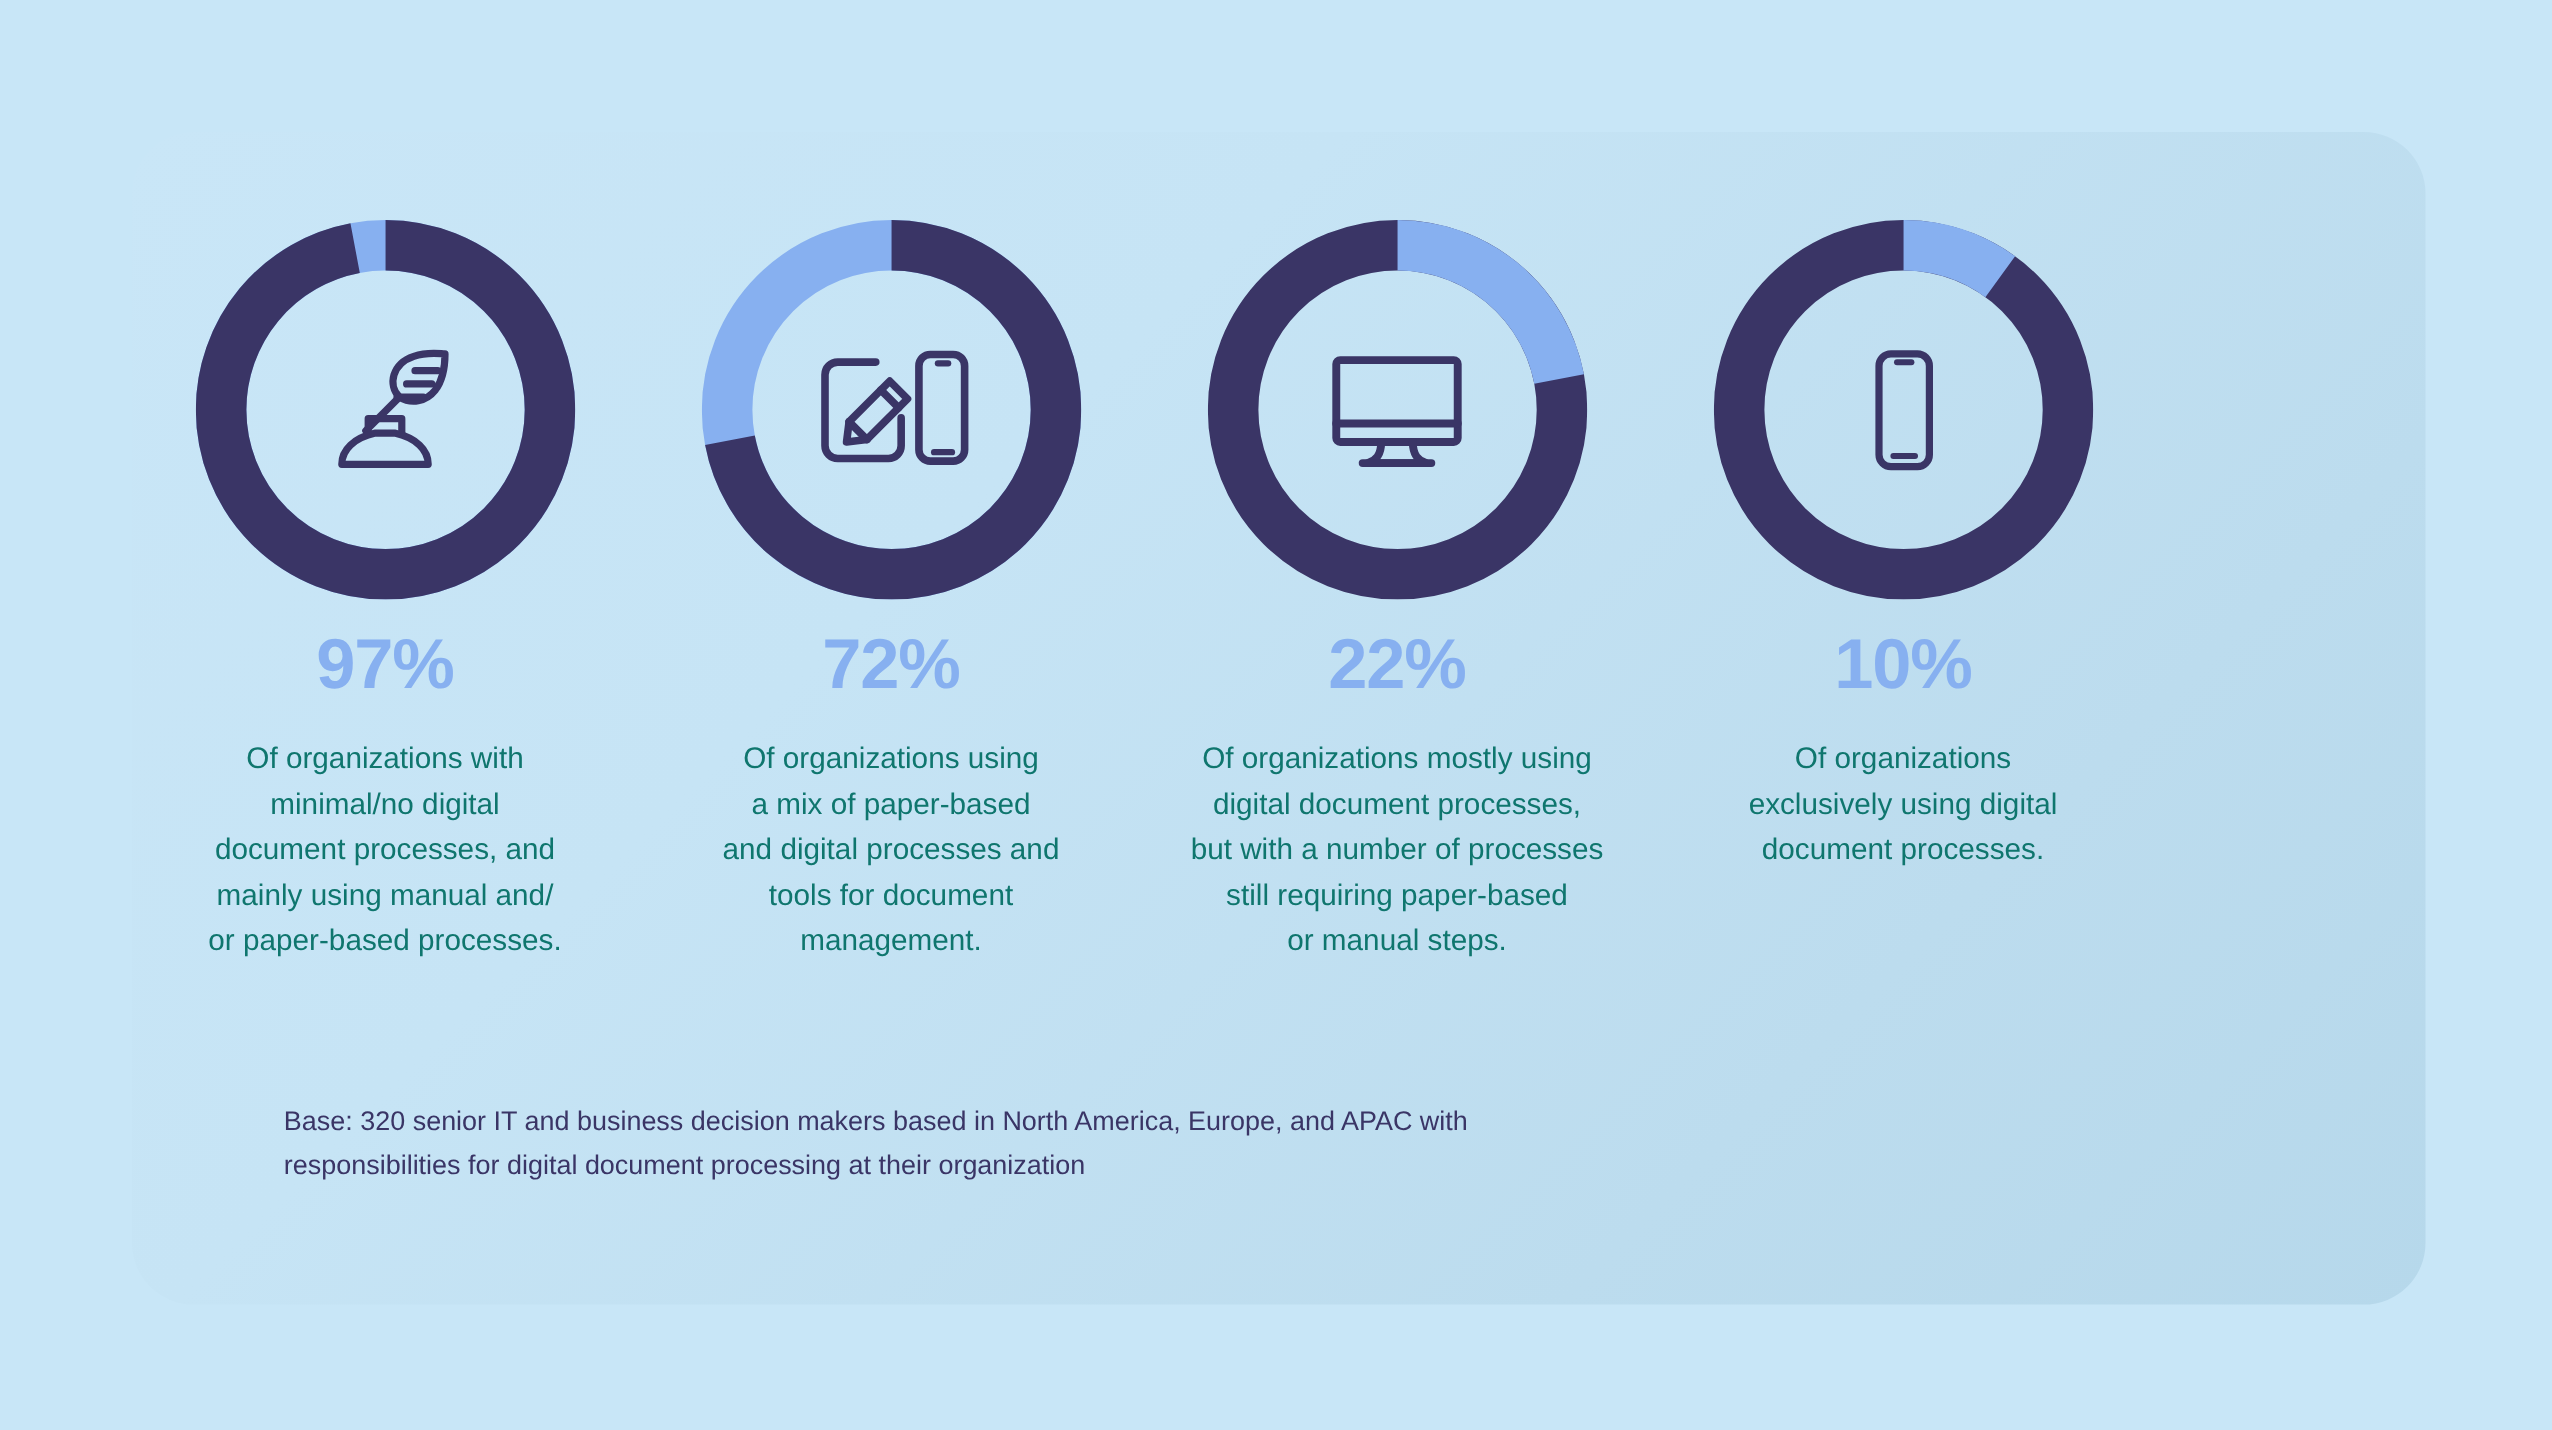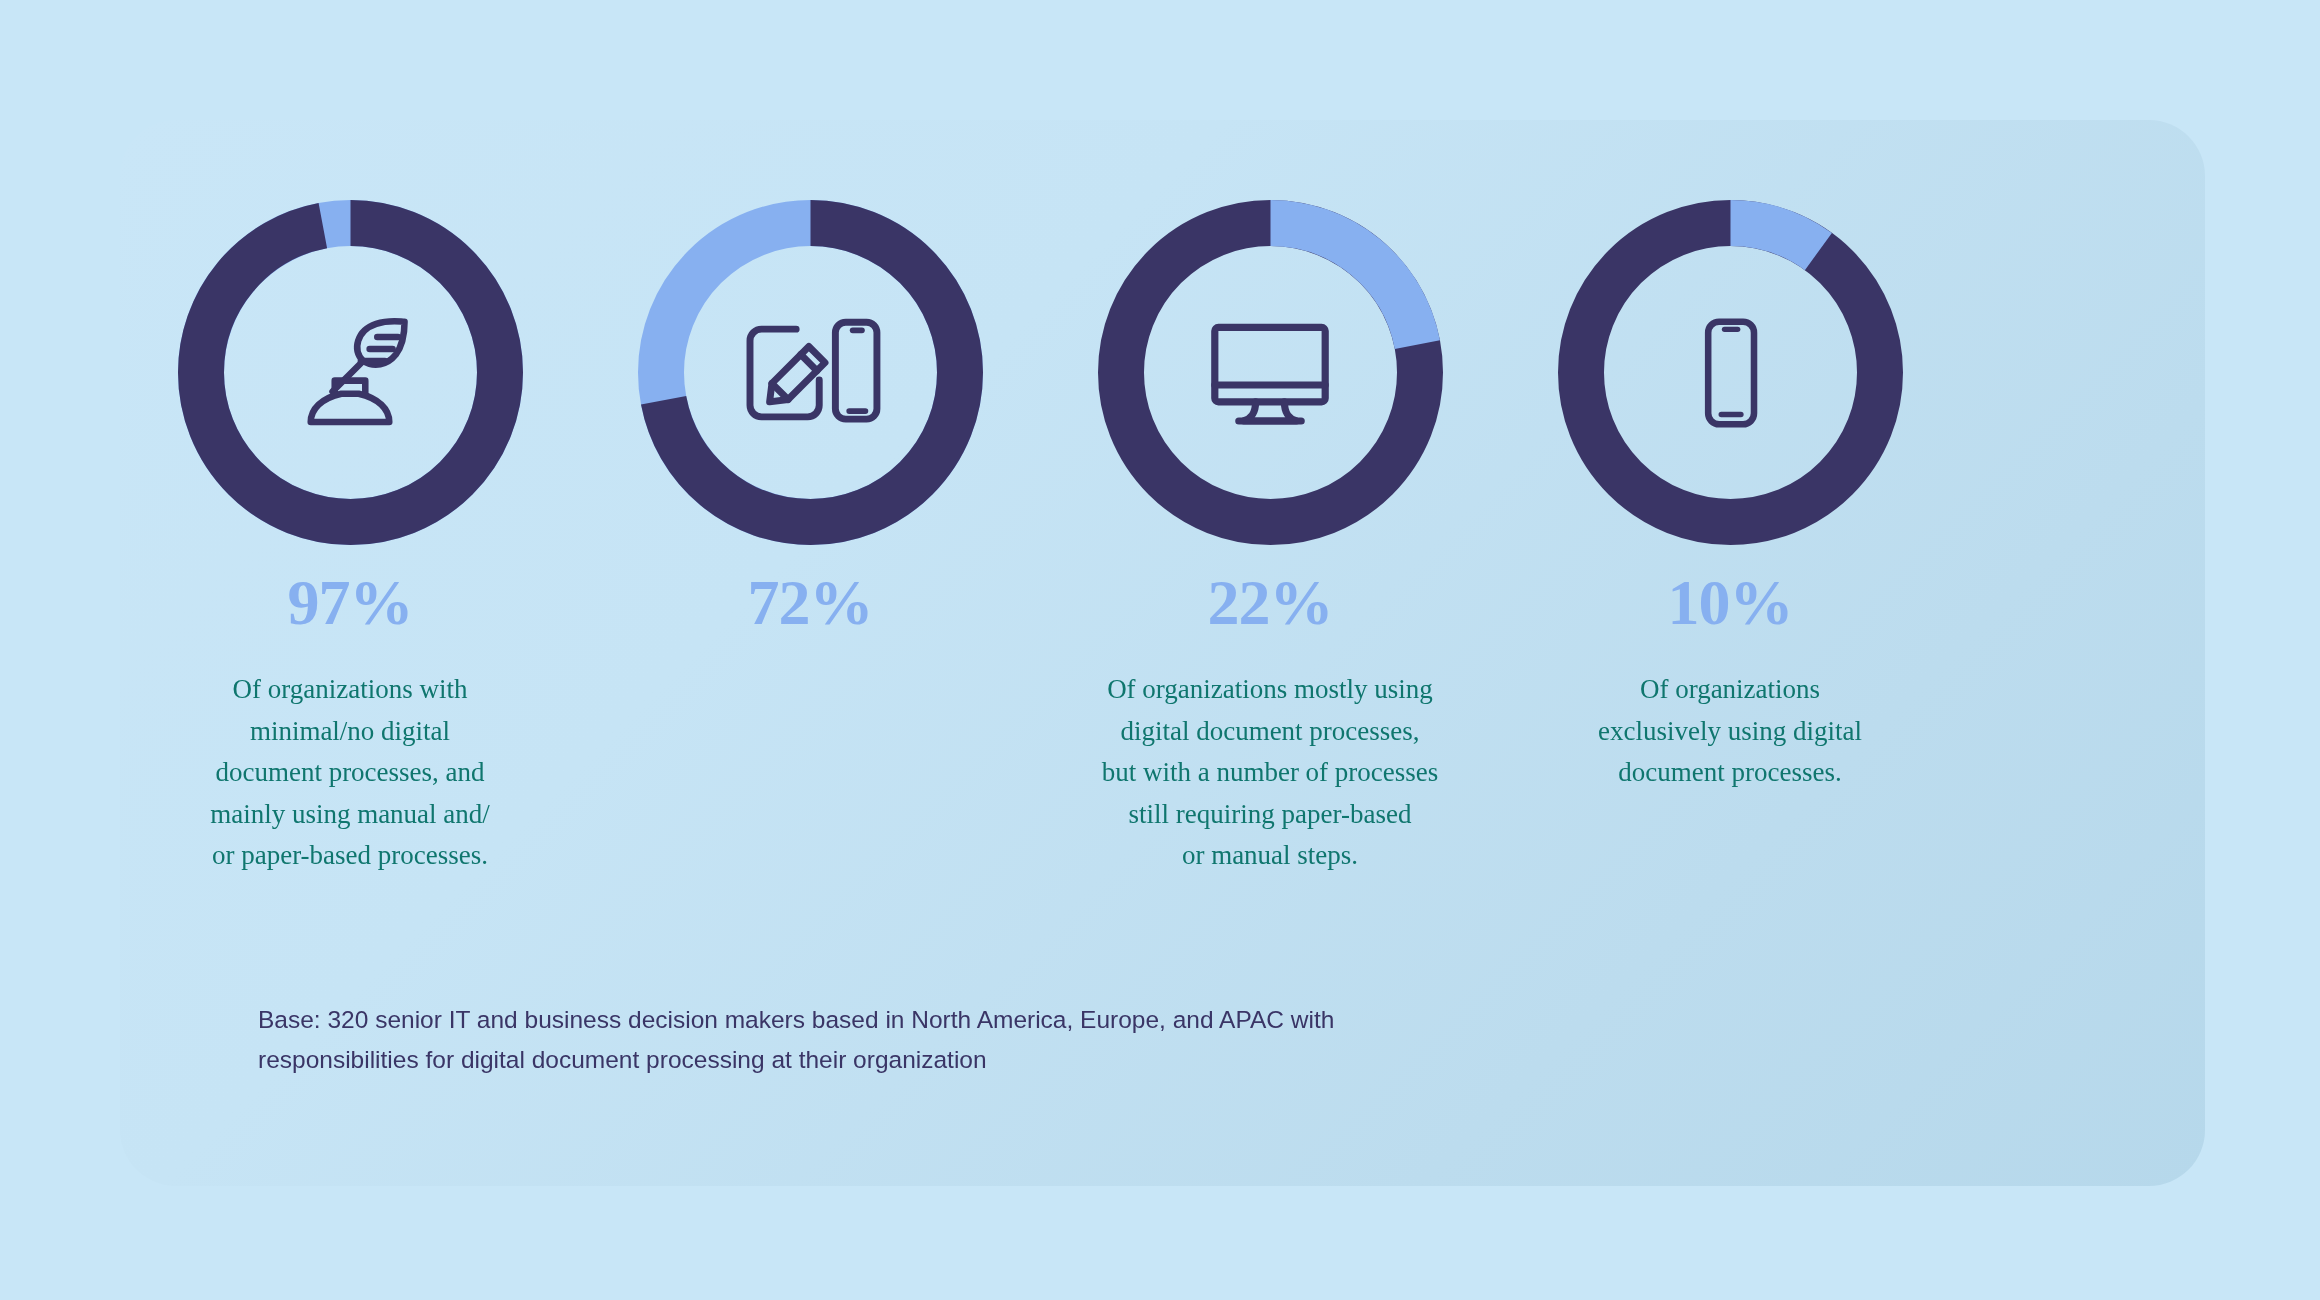--- a/index.html
+++ b/index.html
@@ -34,21 +34,20 @@
     display: flex;
     flex-direction: row;
     align-items: flex-start;
     justify-content: flex-start;
   }
   .stat-col {
     width: 460px;
     display: flex;
     flex-direction: column;
     align-items: center;
-    font-family: Liberation Serif, serif;
   }
 
   
   .donut-wrap {
     position: relative;
     width: 345px;
     height: 345px;
   }
   .donut-wrap svg {
     display: block;
@@ -162,20 +161,25 @@
 
           <path d="M56 36 L70 50"></path>
 
           <rect x="86" y="8" width="36" height="84" rx="9" ry="9"></rect>
           <path d="M101 15 H109" stroke-width="5"></path>
           <path d="M98 85 H112" stroke-width="5"></path>
         </svg>
       </div>
     </div>
     <div class="pct">72%</div>
+    <div class="caption">Of organizations using
+a mix of paper-based
+and digital processes and
+tools for document
+management.</div>
   </div>
 
   <div class="stat-col">
     <div class="donut-wrap">
       <svg viewBox="0 0 120 120">
 
         <circle cx="60" cy="60" r="52" fill="none" stroke="#3a3566" stroke-width="16"></circle>
 
         <circle cx="60" cy="60" r="52" fill="none" stroke="#87b0f0" stroke-width="16" stroke-dasharray="71.88 326.73" stroke-dashoffset="0" transform="rotate(-90 60 60)"></circle>
       </svg>

